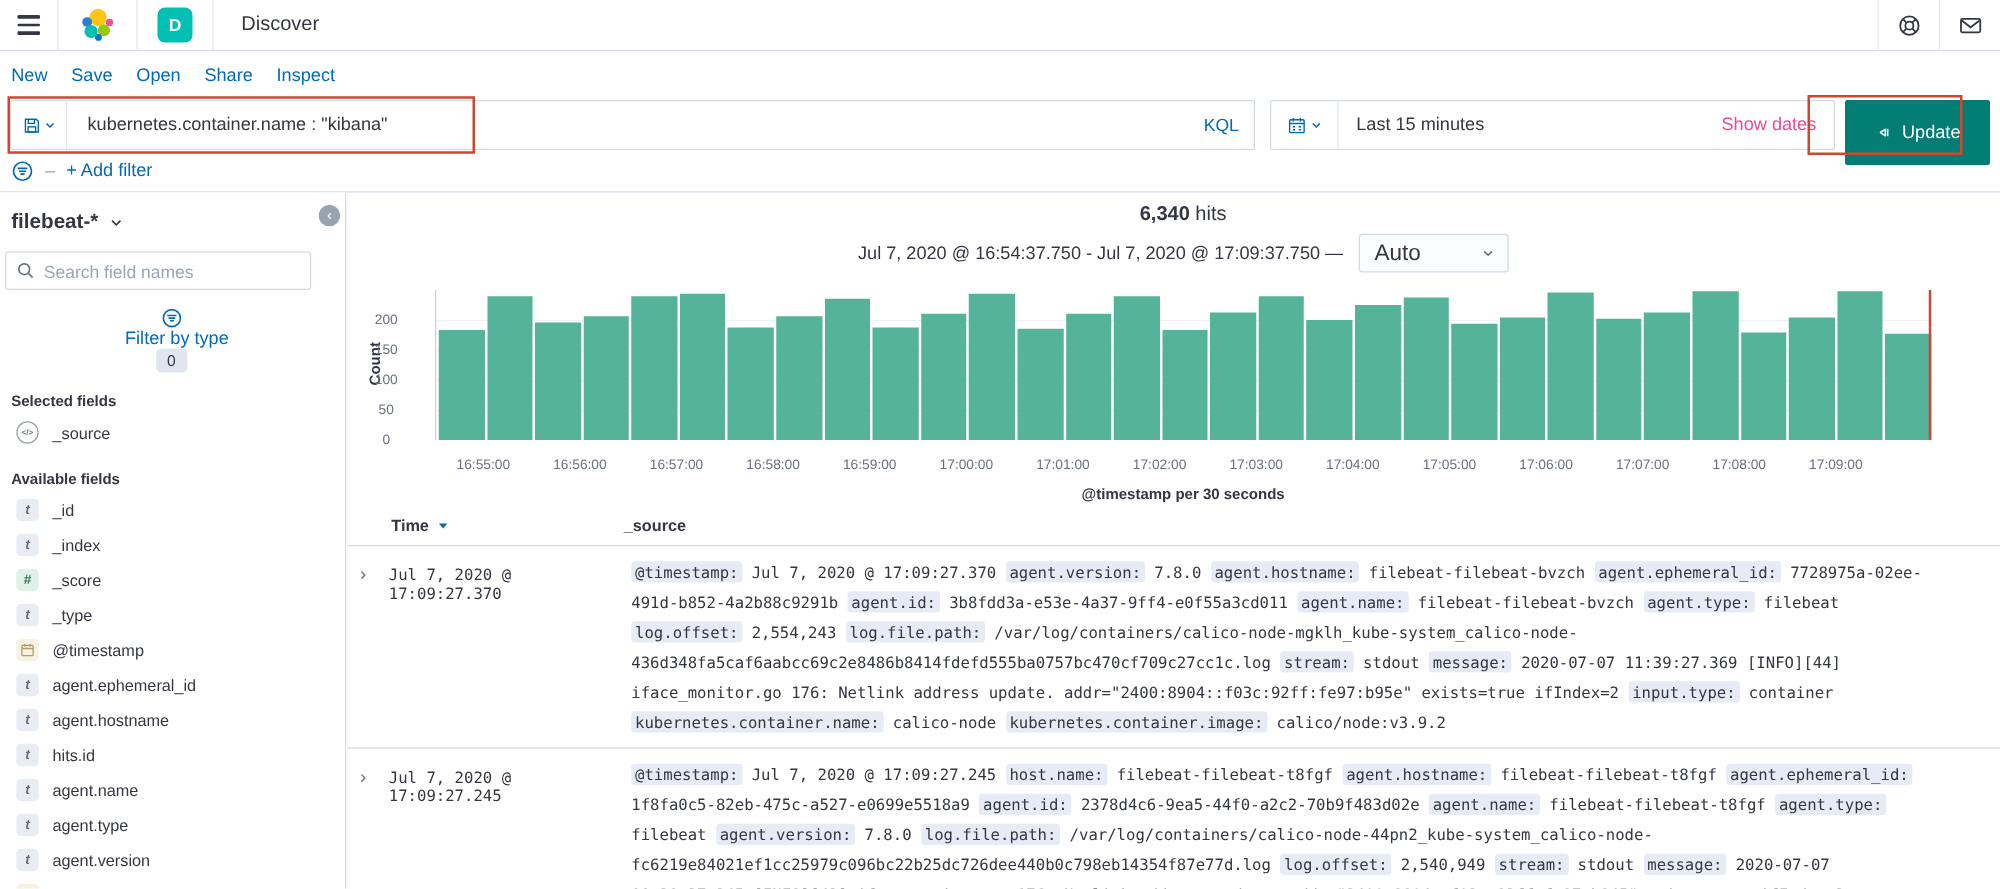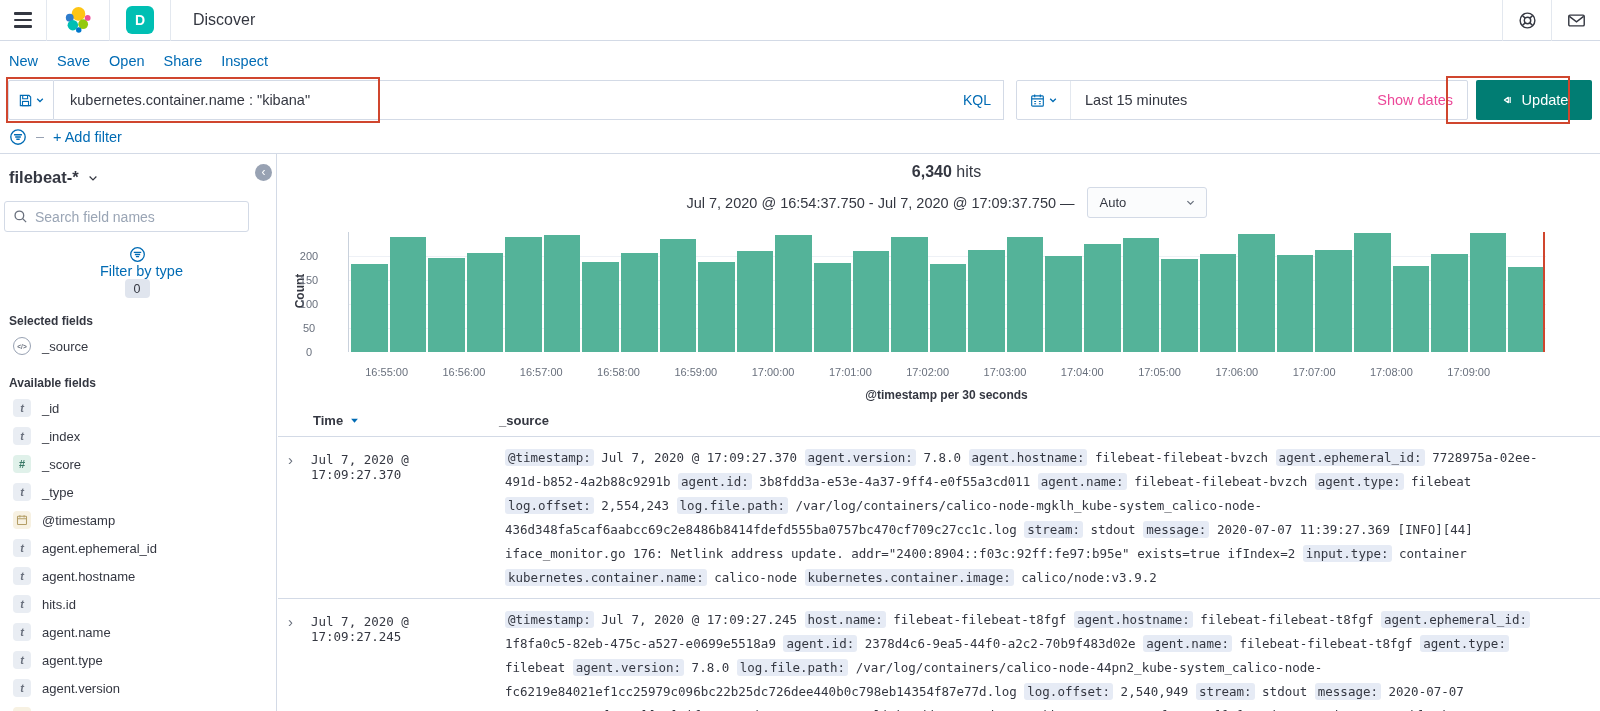--- a/index.html
+++ b/index.html
@@ -34,21 +34,21 @@
   .qinput { flex:1; height:40px; border:1px solid #d3dae6; border-left:0; background:#fff;
             display:flex; align-items:center; padding:0 12px 0 16px; }
   .qtext { font-size:14.5px; flex:1; }
   .kql { color:#006bb4; font-size:14px; cursor:pointer; }
   .datepicker { width:452px; height:40px; margin-left:12px; border:1px solid #d3dae6; border-radius:2px;
                 background:#fff; display:flex; align-items:center; }
   .cal-btn { width:54px; height:38px; display:flex; align-items:center; justify-content:center; gap:3px;
              border-right:1px solid #e3e8ef; cursor:pointer; }
   .range-txt { font-size:14.5px; margin-left:14px; flex:1; }
   .showdates { color:#ec4899; font-size:14.5px; margin-right:14px; cursor:pointer; text-decoration:none; }
-  .update-btn { width:116px; height:40px; margin-left:8px; background:#017d73; color:#fff; border:0;
+  .update-btn { width:116px; height:52px; margin-left:8px; background:#017d73; color:#fff; border:0;
                 border-radius:2px; font-size:14.5px; display:flex; align-items:center; justify-content:center;
                 gap:8px; cursor:pointer; }
   .red-box { position:absolute; border:2px solid #d0462e; pointer-events:none; z-index:6; }
   .rb-query { left:-2px; top:-3px; width:374px; height:46px; }
   .rb-update { left:1438px; top:-4px; width:124px; height:48px; }
 
   
   .filterrow { position:absolute; top:128px; left:9px; display:flex; align-items:center; gap:9px; }
   .pin-dash { width:8px; height:1px; background:#98a2b3; }
   .addfilter { color:#006bb4; font-size:14.5px; text-decoration:none; cursor:pointer; }
@@ -83,21 +83,21 @@
   .flabel { font-size:13px; }
 
   
   .main { position:absolute; top:154px; left:278px; width:1322px; height:557px; }
   .hits-row { position:absolute; top:9px; left:70px; width:1197px; text-align:center; font-size:16px; }
   .hits-value { font-weight:bold; }
   .range-row { position:absolute; top:33px; left:70px; width:1197px; display:flex; align-items:center;
                justify-content:center; gap:12px; font-size:14.5px; }
   .interval-select { width:120px; height:31px; border:1px solid #d3dae6; border-radius:3px; background:#fbfcfd;
                      display:flex; align-items:center; justify-content:space-between; padding:0 10px 0 12px;
-                     font-size:13px; cursor:pointer; }
+                     font-size:18px; cursor:pointer; }
 
   
   #chart { position:absolute; top:0; left:0; width:1322px; height:250px; }
   .count-label { position:absolute; left:2px; top:130px; font-size:12px; font-weight:bold;
                  transform:rotate(-90deg); transform-origin:center; width:40px; text-align:center; }
   #plot { position:absolute; left:70px; top:78px; width:1198px; height:120px; border-left:1px solid #c9d1dc; }
   .gridline { position:absolute; left:0; width:100%; height:1px; background:#eef1f6; }
   #bars { position:absolute; left:2px; bottom:0; width:1194px; height:120px; display:flex;
           align-items:flex-end; gap:2px; }
   .bar { flex:1; background:#54b399; cursor:pointer; }

